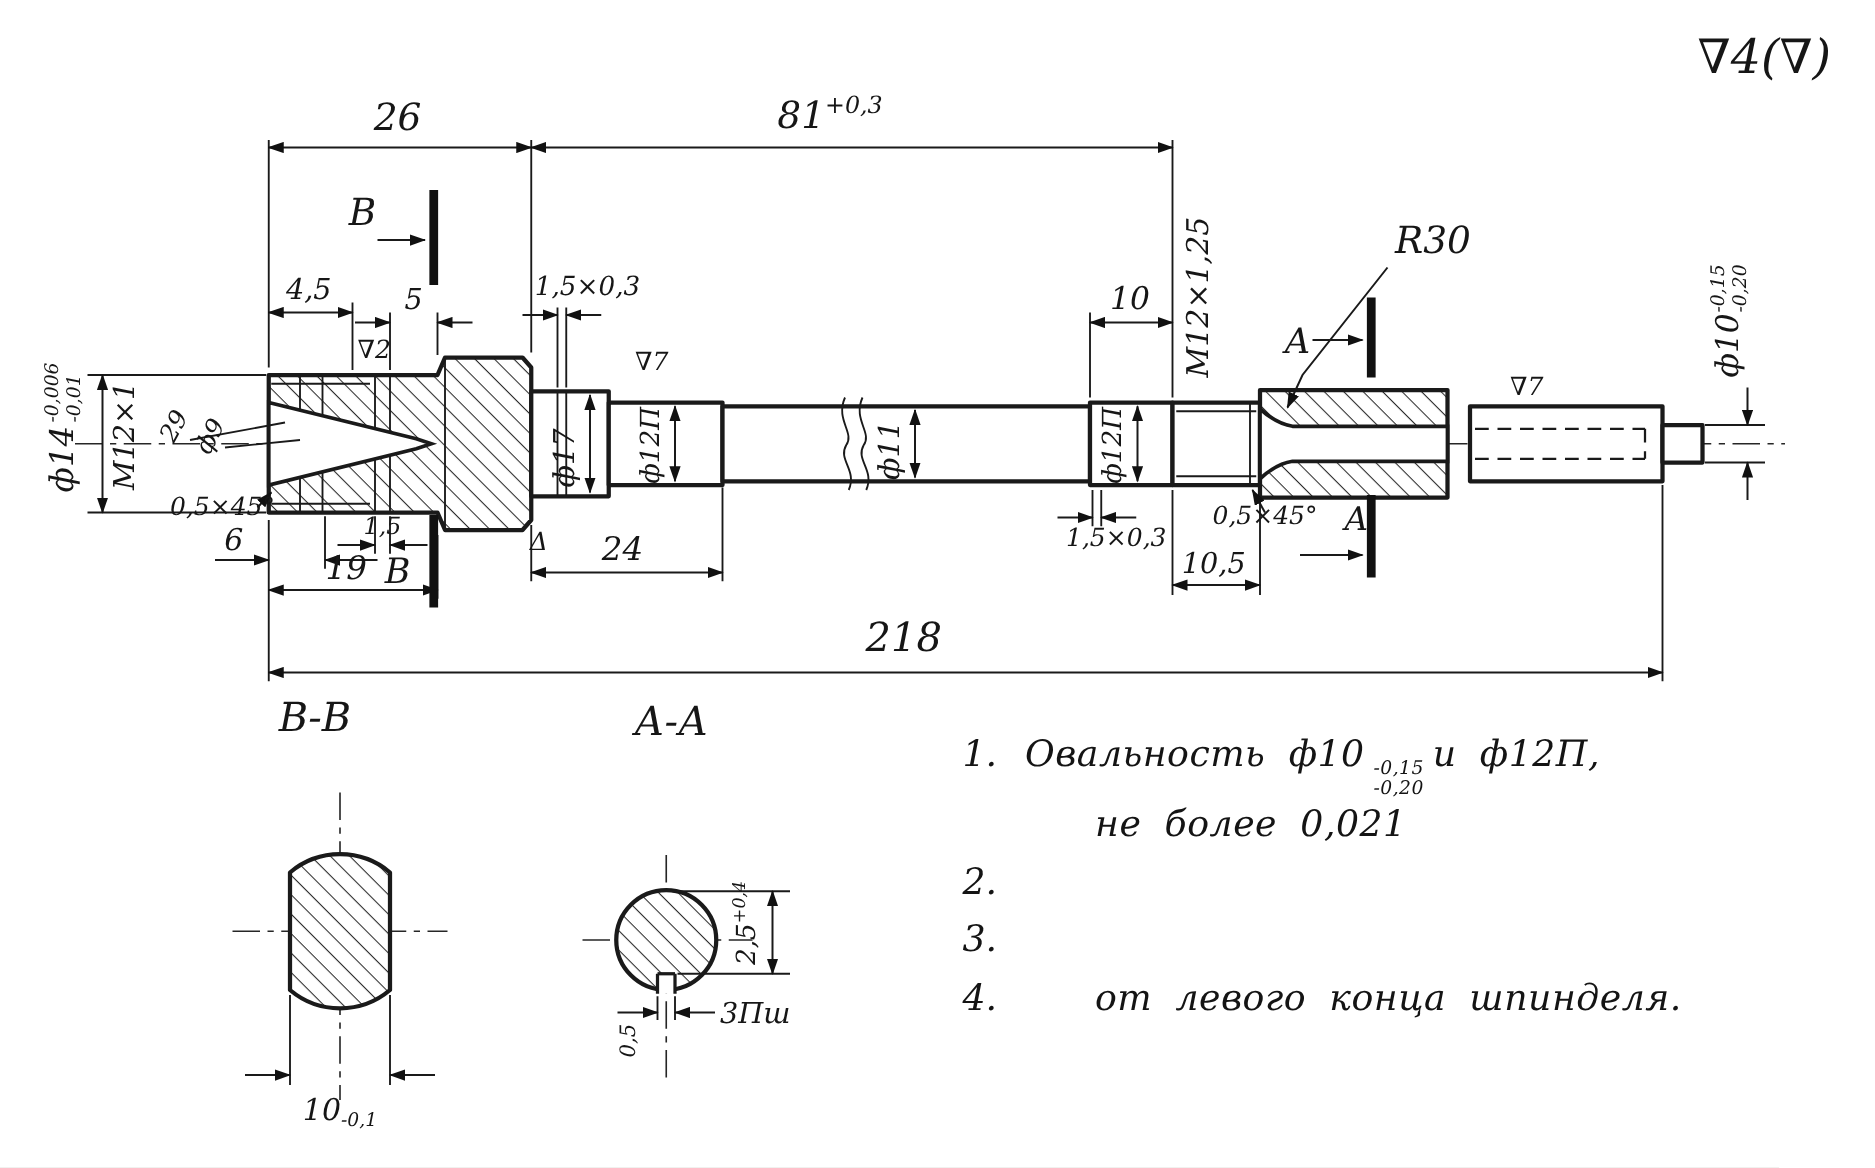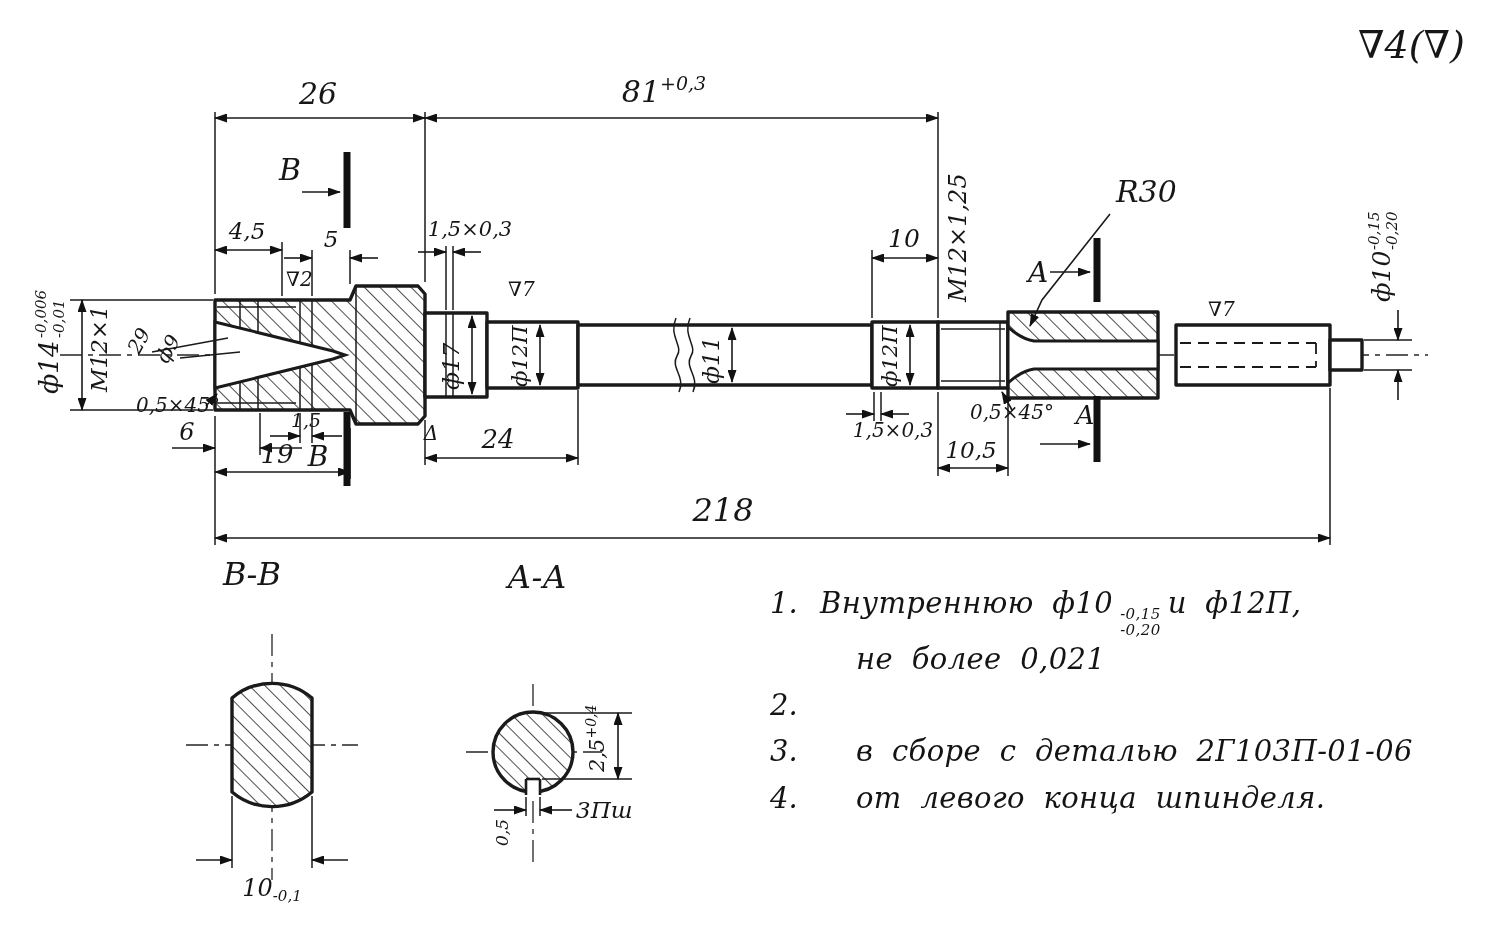--- a/index.html
+++ b/index.html
@@ -15,21 +15,21 @@
   .cl{fill:none;stroke:#262626;stroke-width:1.3;stroke-dasharray:22 6 5 6;}
   .dash{fill:none;stroke:#1a1a1a;stroke-width:1.8;stroke-dasharray:11 7;}
   .bar{stroke:#111;stroke-width:7;}
   .bore{fill:#ffffff;stroke:#1a1a1a;stroke-width:3;}
   .notes{position:absolute;left:770px;top:583px;width:728px;color:#141414;
          font-style:italic;font-size:29px;line-height:1.43;}
   .note{display:flex;gap:16px;margin-bottom:5px;}
   .nnum{flex:0 0 34px;}
   .nbody{flex:1;}
   .nline{white-space:nowrap;word-spacing:9px;letter-spacing:.4px;}
-  .nline2{margin-left:36px;}
+  .nline2{margin-left:56px;}
   .tol{display:inline-flex;flex-direction:column;font-size:15px;line-height:1.05;
        vertical-align:-6px;margin:0 7px;}
 </style>
 </head>
 <body>
 
 <div class="page">
 
 <svg width="1500" height="934" viewBox="0 0 1500 934">
   <defs>
@@ -248,36 +248,35 @@
     <g transform="translate(508,846) rotate(-90)">
       <text font-size="17">0,5</text>
     </g>
   </g>
 </svg>
 
 <div class="notes">
   <div class="note">
     <span class="nnum">1.</span>
     <div class="nbody">
-      <div class="nline"><span>Внутреннюю ф10</span><span class="tol">
+      <div class="nline"><span>Овальность ф10</span><span class="tol">
               <span>-0,15</span>
               <span>-0,20</span>
             </span><span>и ф12П,</span></div>
       <div class="nline nline2">не более 0,021</div>
     </div>
   </div>
   <div class="note">
     <span class="nnum">2.</span>
     <div class="nbody">
     </div>
   </div>
   <div class="note">
     <span class="nnum">3.</span>
     <div class="nbody">
-      <div class="nline nline2">в сборе с деталью 2Г103П-01-06</div>
     </div>
   </div>
   <div class="note">
     <span class="nnum">4.</span>
     <div class="nbody">
       <div class="nline nline2">от левого конца шпинделя.</div>
     </div>
   </div>
 </div>
 

